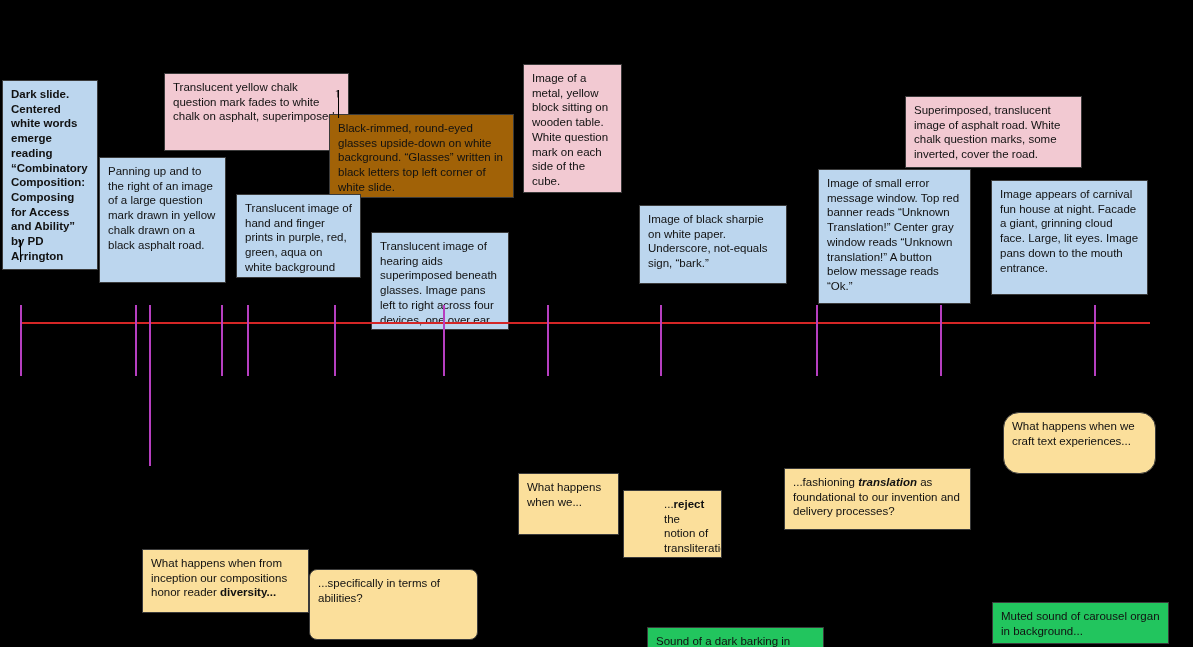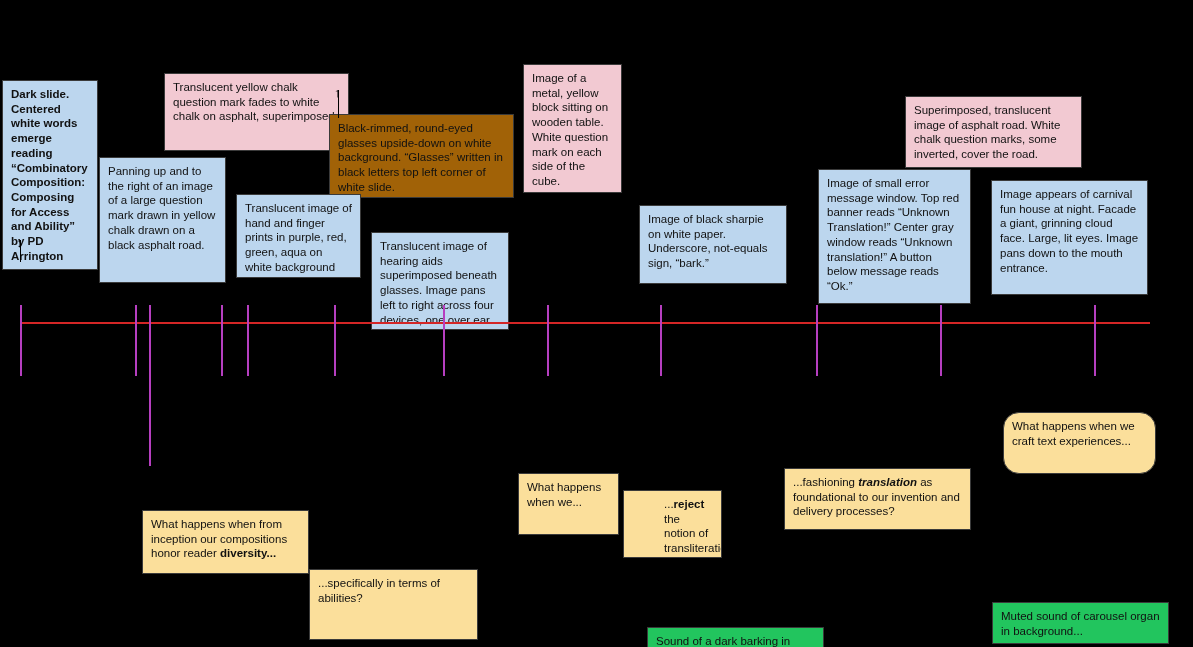--- a/index.html
+++ b/index.html
@@ -70,22 +70,22 @@
       <div class="note blue" style="left: 371px; top: 204px; width: 138px; height: 98px; margin-top: 28px;">Translucent image of hearing aids superimposed beneath glasses. Image pans left to right across four devices, one over ear three in-ear.</div>
       <div class="note pink" style="left: 523px; top: 64px; width: 99px; height: 129px;">Image of a metal, yellow block sitting on wooden table. White question mark on each side of the cube.</div>
       <div class="note blue" style="left: 639px; top: 205px; width: 148px; height: 79px;">Image of black sharpie on white paper. Underscore, not-equals sign, “bark.”</div>
       <div class="note blue" style="left: 818px; top: 169px; width: 153px; height: 135px;">Image of small error message window. Top red banner reads “Unknown Translation!” Center gray window reads “Unknown translation!” A button below message reads “Ok.”</div>
       <div class="note pink" style="left: 905px; top: 96px; width: 177px; height: 72px;">Superimposed, translucent image of asphalt road. White chalk question marks, some inverted, cover the road.</div>
       <div class="note blue" style="left: 991px; top: 180px; width: 157px; height: 115px;">Image appears of carnival fun house at night. Facade a giant, grinning cloud face. Large, lit eyes. Image pans down to the mouth entrance.</div>
       <div class="note yellow" style="left: 1003px; top: 412px; width: 153px; height: 62px; border-radius: 16px;">What happens when we craft text experiences...</div>
       <div class="note yellow" style="left: 784px; top: 468px; width: 187px; height: 62px;"><span>...fashioning </span><span class="ital">translation</span><span> as foundational to our invention and delivery processes?</span></div>
       <div class="note yellow" style="left: 518px; top: 473px; width: 101px; height: 62px;">What happens when we...</div>
       <div class="note yellow" style="left: 623px; top: 490px; width: 99px; height: 68px; padding-left: 40px;"><span>...</span><span class="bold">reject</span><span> the notion of transliteration</span></div>
-      <div class="note yellow" style="left: 142px; top: 510px; width: 167px; height: 64px;"><span>What happens when from inception our compositions honor reader </span><span class="bold">diversity...</span></div>
-      <div class="note yellow" style="left: 309px; top: 569px; width: 169px; height: 71px;">...specifically in terms of abilities?</div>
+      <div class="note yellow" style="left: 142px; top: 549px; width: 167px; height: 64px;"><span>What happens when from inception our compositions honor reader </span><span class="bold">diversity...</span></div>
+      <div class="note yellow" style="left: 309px; top: 569px; width: 169px; height: 71px; border-radius: 8px;">...specifically in terms of abilities?</div>
       <div class="note orange" style="left: 647px; top: 583px; width: 177px; height: 40px;">Sound of a dark barking in background....</div>
       <div class="note orange" style="left: 992px; top: 558px; width: 177px; height: 42px;">Muted sound of carousel organ in background...</div>
     </div>
 
   <div id="timeline-layer">
       <div class="timeline-red" style="left: 20px; top: 322px; width: 1130px;"></div>
       <div class="tick" style="left: 20px; top: 305px; height: 71px;"></div>
       <div class="tick" style="left: 135px; top: 305px; height: 71px;"></div>
       <div class="tick" style="left: 149px; top: 305px; height: 161px;"></div>
       <div class="tick" style="left: 221px; top: 305px; height: 71px;"></div>

